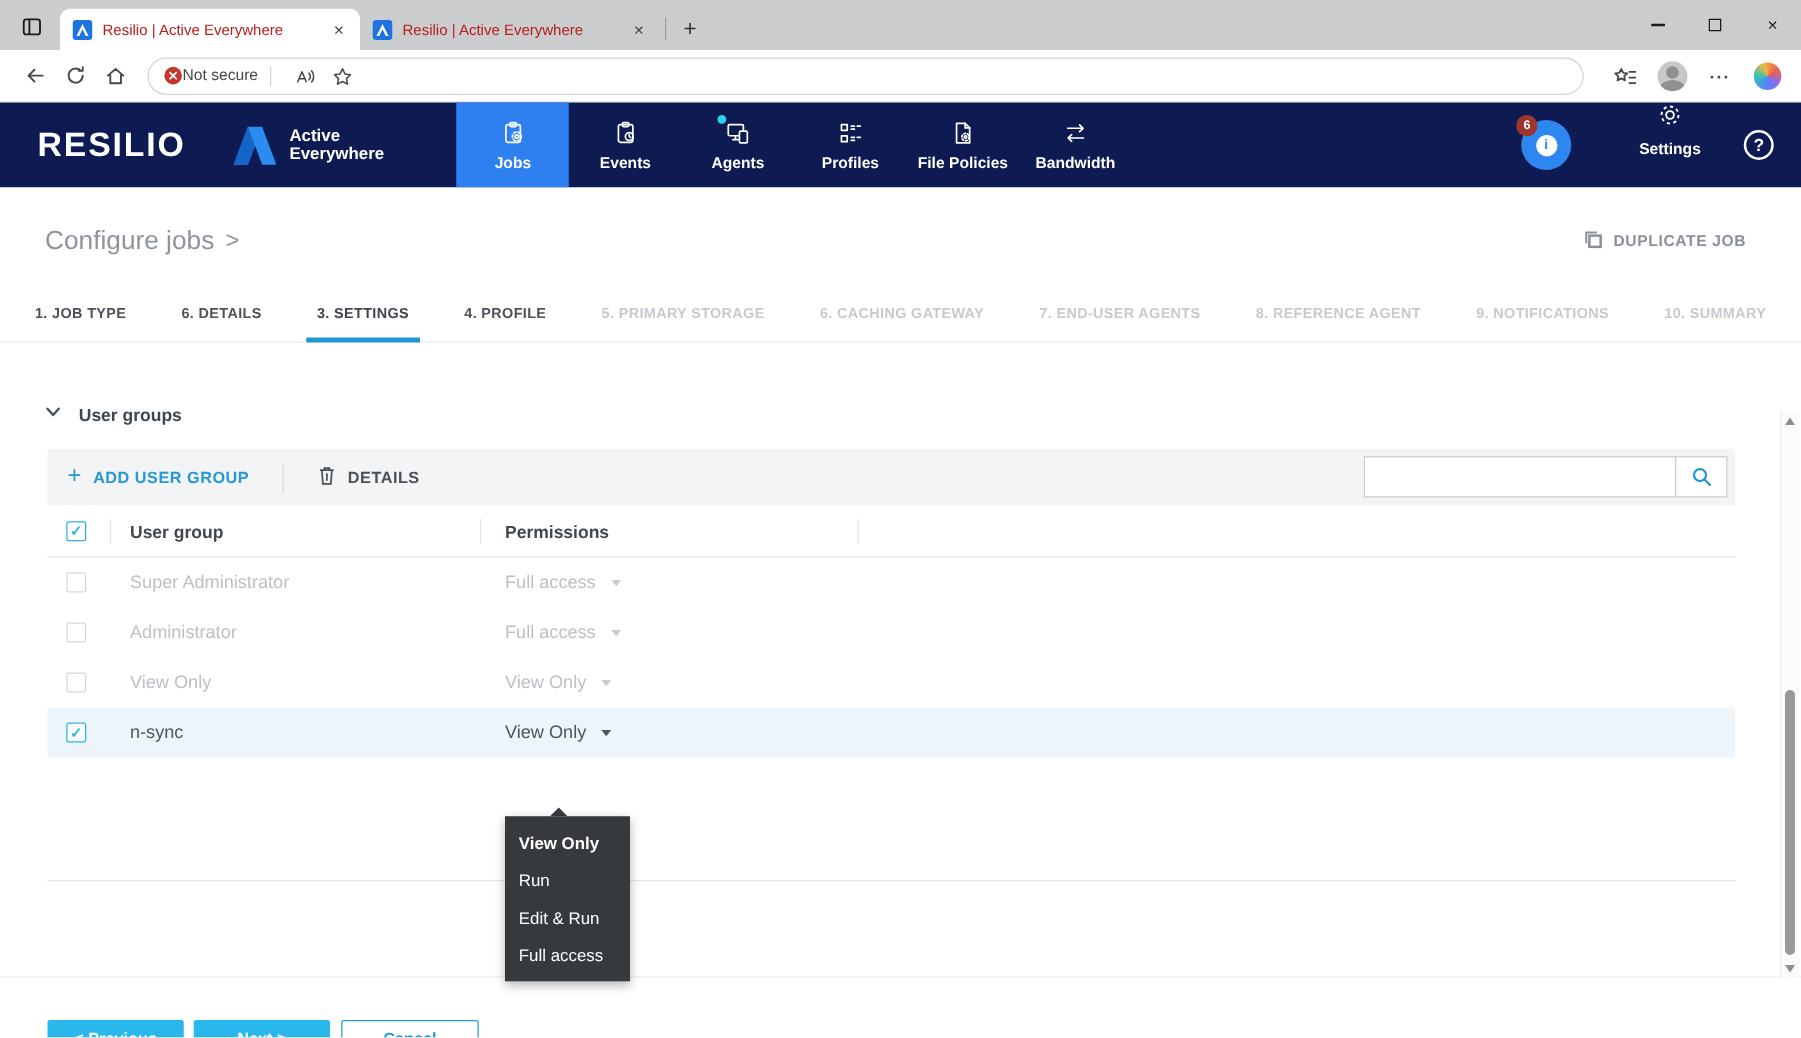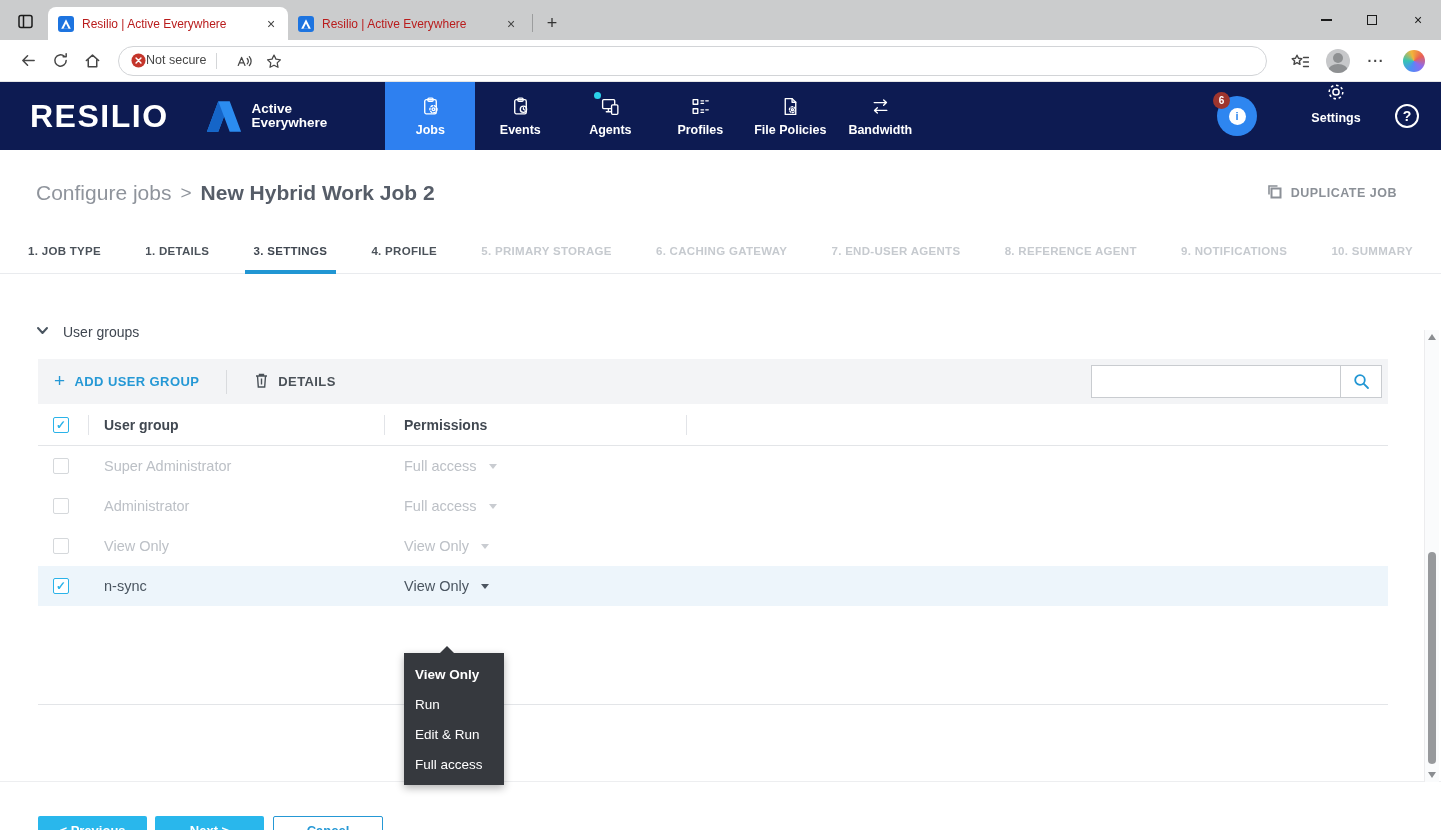--- a/index.html
+++ b/index.html
@@ -40,21 +40,21 @@
 .chrome-ic{width:30px;height:30px;display:flex;align-items:center;justify-content:center;margin-left:8px;border-radius:6px}
 .chrome-ic svg{width:18px;height:18px;stroke:#474747;fill:none;stroke-width:1.4;stroke-linecap:round;stroke-linejoin:round}
 .more{font-size:14px;color:#474747;font-weight:700;letter-spacing:1px}
 .avatar-circle{width:24px;height:24px;border-radius:50%;background:#c7c8ca;position:relative;overflow:hidden}
 .avatar-circle::before{content:"";position:absolute;left:7px;top:4px;width:10px;height:10px;border-radius:50%;background:#8e9092}
 .avatar-circle::after{content:"";position:absolute;left:2px;top:15px;width:20px;height:14px;border-radius:50%;background:#8e9092}
 .copilot-circle{width:22px;height:22px;border-radius:50%;background:conic-gradient(from 200deg,#4e8df6,#35c4b5,#f2b53a,#ec6051,#8a6cf0,#4e8df6)}
 
 
 .app-header{position:absolute;top:82px;left:0;right:0;height:68px;background:#0d1b52;display:flex;align-items:center}
-.brand{font-size:32px;font-weight:700;color:#fff;letter-spacing:1.5px;margin-left:30px}
+.brand{font-size:27px;font-weight:700;color:#fff;letter-spacing:1.5px;margin-left:30px}
 .product{display:flex;align-items:center;margin-left:36px;gap:9px}
 .product-mark svg{width:38px;height:33px;display:block}
 .product-text{display:flex;flex-direction:column;color:#fff;font-size:13.5px;font-weight:700;line-height:14px}
 .main-nav{display:flex;height:68px;margin-left:58px}
 .nav-item{width:90px;height:68px;display:flex;flex-direction:column;align-items:center;justify-content:center;gap:5px;color:#fff;cursor:pointer}
 .nav-item.active{background:#2e80f0}
 .nav-icon{position:relative;width:22px;height:22px;display:flex;align-items:center;justify-content:center}
 .nav-icon svg{width:21px;height:21px;stroke:#fff;fill:none;stroke-width:1.3;stroke-linecap:round;stroke-linejoin:round}
 .nav-icon svg .mask{fill:#0d1b52}
 .nav-dot{position:absolute;top:-4px;left:-5px;width:7px;height:7px;border-radius:50%;background:#2ad2ea}
@@ -79,21 +79,21 @@
 .steps{display:flex;justify-content:space-between;align-items:flex-end;margin-top:20px;padding:0 28px;border-bottom:1px solid #e9ebee;height:44px}
 .step{font-size:11.5px;font-weight:700;letter-spacing:.3px;padding-bottom:16px;position:relative;white-space:nowrap}
 .step.enabled{color:#4b525a;cursor:pointer}
 .step.active{color:#3f4650;cursor:pointer}
 .step.disabled{color:#c6cacf}
 .step.active::after{content:"";position:absolute;left:-9px;right:-9px;bottom:-1px;height:4px;background:#2196d3}
 
 .scroll-region{position:relative;height:460px;border-bottom:1px solid #edeef0}
 .section-head{display:flex;align-items:center;gap:14px;margin:48px 0 0 36px;height:20px;cursor:pointer}
 .chev svg{width:13px;height:13px;stroke:#4a5560;fill:none;stroke-width:2;stroke-linecap:round;stroke-linejoin:round}
-.section-title{font-size:14px;font-weight:400;color:#3f4650}
+.section-title{font-size:14px;font-weight:700;color:#3f4650}
 .table-wrap{margin:17px 53px 0 38px;border-bottom:1px solid #e3e5e8;padding-bottom:98px}
 .tbl-toolbar{height:45px;background:#f3f4f6;display:flex;align-items:center;padding:0 6px 0 16px}
 .add-btn{display:flex;align-items:center;gap:9px;color:#2598d5;font-size:13px;font-weight:700;letter-spacing:.4px}
 .add-btn .plus{font-size:19px;font-weight:400;margin-top:-2px}
 .tb-divider{width:1px;height:24px;background:#d9dbde;margin:0 27px}
 .del-btn{display:flex;align-items:center;gap:9px;color:#4a5158;font-size:13px;font-weight:700;letter-spacing:.4px}
 .trash svg{width:15px;height:16px;stroke:#4a5158;fill:none;stroke-width:1.4}
 .tb-spacer{flex:1}
 .search{display:flex;height:33px}
 .search-input{width:249px;border:1px solid #c9ccd0;background:#fff;padding:0 10px;font-size:13px;outline:none;border-right:none}
@@ -323,35 +323,34 @@
         <span class="settings-label">Settings</span>
       </div>
       <div class="help">?</div>
     </div>
   </div>
 
   <div class="page">
     <div class="page-head">
       <span class="crumb-link">Configure jobs</span>
       <span class="crumb-sep">&gt;</span>
-      <span class="page-title">New Hybrid Work Job 2</span>
       <button class="duplicate">
         <span class="dup-icon">
           <svg viewBox="0 0 15 15">
               <rect x="4.5" y="4.5" width="9" height="9" stroke-width="2"></rect>
               <path d="M2 10.5V2h8.5"></path>
             </svg>
         </span>
         <span>DUPLICATE JOB</span>
       </button>
     </div>
 
     <div class="steps">
         <div class="step enabled">1. JOB TYPE</div>
-        <div class="step enabled">1. DETAILS</div>
+        <div class="step enabled">6. DETAILS</div>
         <div class="step active">3. SETTINGS</div>
         <div class="step enabled">4. PROFILE</div>
         <div class="step disabled">5. PRIMARY STORAGE</div>
         <div class="step disabled">6. CACHING GATEWAY</div>
         <div class="step disabled">7. END-USER AGENTS</div>
         <div class="step disabled">8. REFERENCE AGENT</div>
         <div class="step disabled">9. NOTIFICATIONS</div>
         <div class="step disabled">10. SUMMARY</div>
       </div>
 

